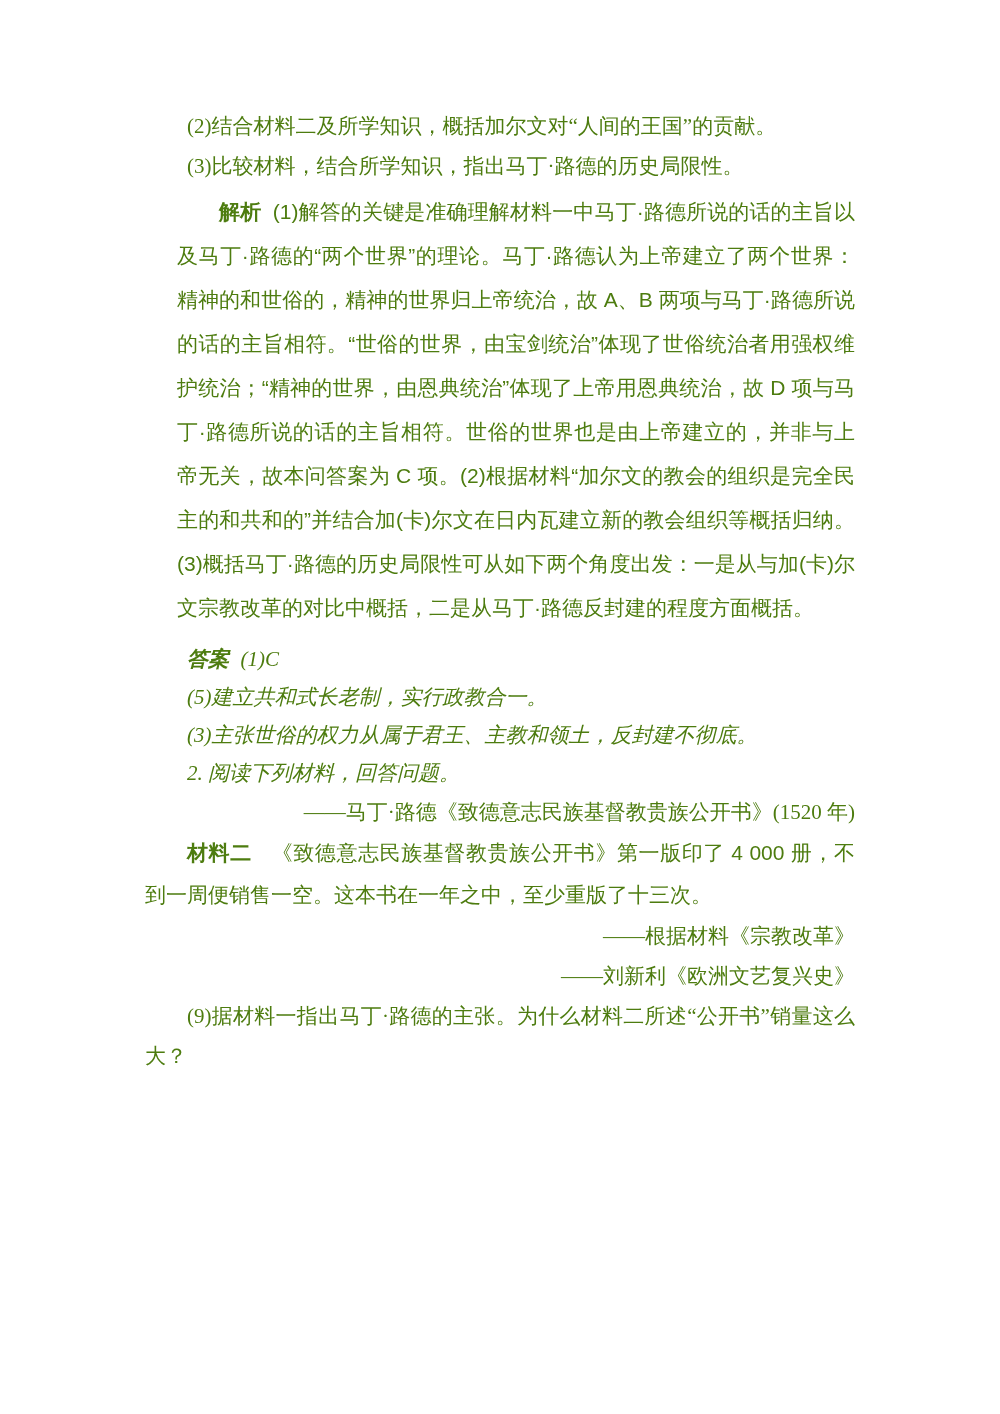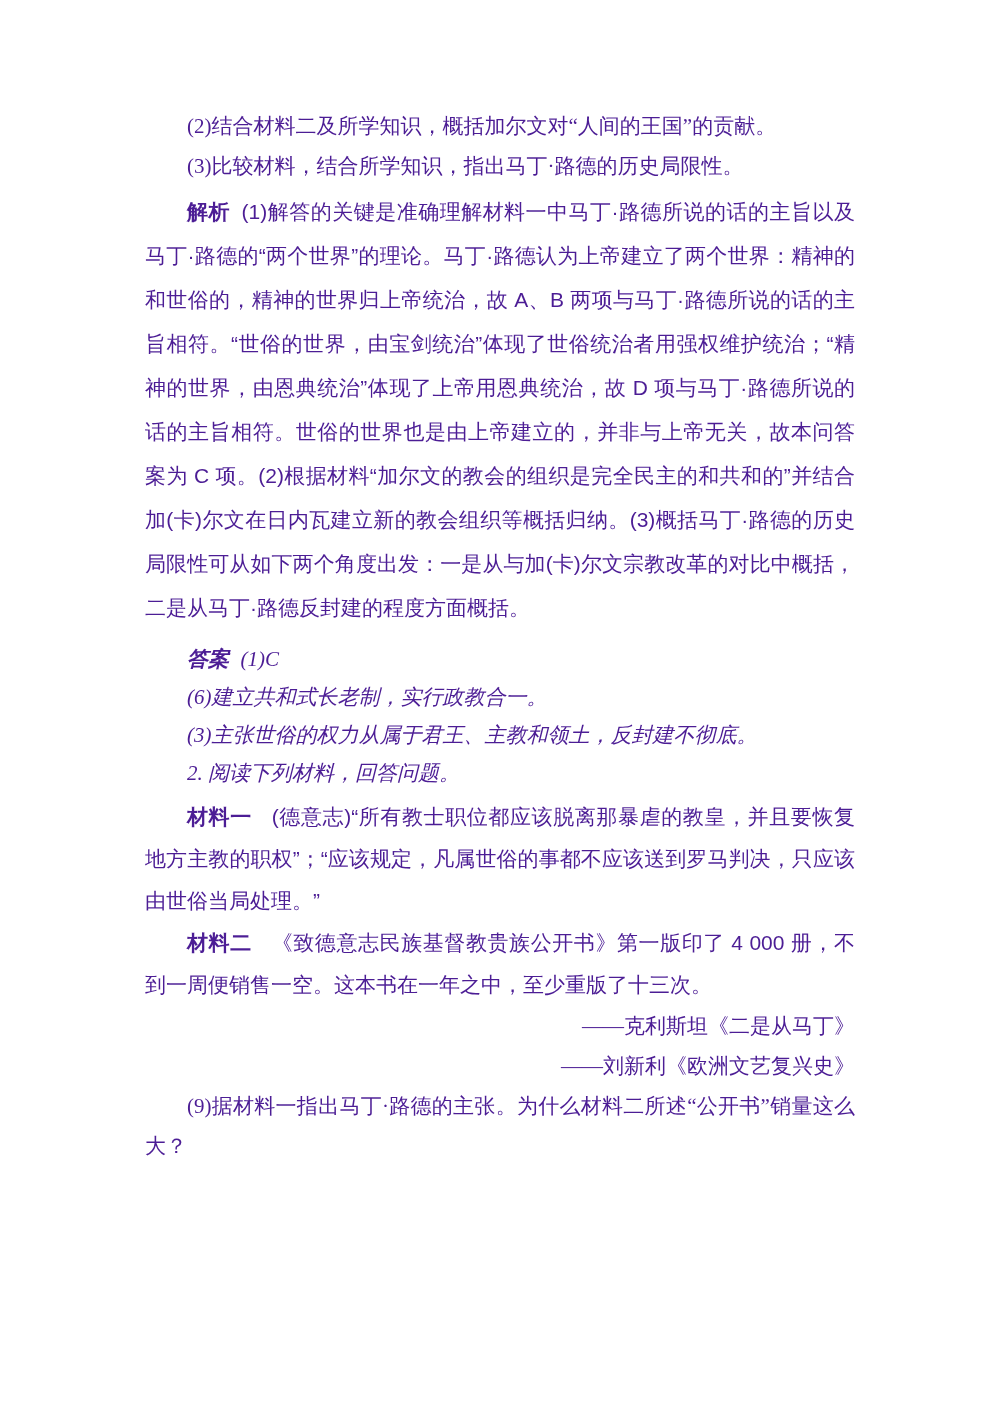--- a/index.html
+++ b/index.html
@@ -2,21 +2,21 @@
 <html><head>
 <meta charset="utf-8">
 <style>
   html, body { margin: 0; padding: 0; background: #e8e8e8; }
   .page {
     position: relative;
     width: 1000px;
     height: 1414px;
     margin: 0 auto;
     background: #ffffff;
-    color: #4c1d95;
+    color: #4d7c0f;
     overflow: hidden;
   }
   .content {
     padding: 106px 145px 0 145px;
   }
   p { margin: 0; text-align: justify; }
   .song { font-family: "Liberation Serif", "DejaVu Serif", serif; }
   .hei  { font-family: "Liberation Sans", "DejaVu Sans", sans-serif; }
   .fs   { font-size: 21px; }
   .indent { text-indent: 2em; }
@@ -28,43 +28,43 @@
     font-weight: bold;
     font-family: "Liberation Sans", "DejaVu Sans", sans-serif;
     margin-right: 0.55em;
   }
   .mlabel {
     font-weight: bold;
     font-family: "Liberation Sans", "DejaVu Sans", sans-serif;
     margin-right: 0.95em;
   }
   .attribution { text-align: right; }
-  .mt4  { margin-top: 4px; }
+  .mt4  { margin-top: 4px; margin-left: 32px; }
   .mt10 { margin-top: 10px; }
 </style>
 </head>
 <body>
 
 <div class="page">
   <div class="content">
 
     <p class="song fs lh40 indent">(2)结合材料二及所学知识，概括加尔文对“人间的王国”的贡献。</p>
     <p class="song fs lh40 indent">(3)比较材料，结合所学知识，指出马丁·路德的历史局限性。</p>
 
     <p class="hei fs lh44 indent mt4"><span class="klabel">解析</span><span>(1)解答的关键是准确理解材料一中马丁·路德所说的话的主旨以及马丁·路德的“两个世界”的理论。马丁·路德认为上帝建立了两个世界：精神的和世俗的，精神的世界归上帝统治，故 A、B 两项与马丁·路德所说的话的主旨相符。“世俗的世界，由宝剑统治”体现了世俗统治者用强权维护统治；“精神的世界，由恩典统治”体现了上帝用恩典统治，故 D 项与马丁·路德所说的话的主旨相符。世俗的世界也是由上帝建立的，并非与上帝无关，故本问答案为 C 项。(2)根据材料“加尔文的教会的组织是完全民主的和共和的”并结合加(卡)尔文在日内瓦建立新的教会组织等概括归纳。(3)概括马丁·路德的历史局限性可从如下两个角度出发：一是从与加(卡)尔文宗教改革的对比中概括，二是从马丁·路德反封建的程度方面概括。</span></p>
 
     <p class="song fs lh38 indent mt10"><span class="klabel">答案</span><span>(1)C</span></p>
-    <p class="song fs lh38 indent">(6)建立共和式长老制，实行政教合一。</p>
+    <p class="song fs lh38 indent">(5)建立共和式长老制，实行政教合一。</p>
     <p class="song fs lh38 indent">(3)主张世俗的权力从属于君王、主教和领土，反封建不彻底。</p>
 
     <p class="song fs lh38 indent">2. 阅读下列材料，回答问题。</p>
 
-    <p class="hei fs lh42 indent mt4"><span class="mlabel">材料一</span><span>(德意志)“所有教士职位都应该脱离那暴虐的教皇，并且要恢复地方主教的职权”；“应该规定，凡属世俗的事都不应该送到罗马判决，只应该由世俗当局处理。”</span></p>
+    <p class="song fs lh40 attribution">——马丁·路德《致德意志民族基督教贵族公开书》(1520 年)</p>
 
     <p class="hei fs lh42 indent"><span class="mlabel">材料二</span><span>《致德意志民族基督教贵族公开书》第一版印了 4 000 册，不到一周便销售一空。这本书在一年之中，至少重版了十三次。</span></p>
-    <p class="song fs lh40 attribution">——克利斯坦《二是从马丁》</p>
+    <p class="song fs lh40 attribution">——根据材料《宗教改革》</p>
 
     <p class="song fs lh40 attribution">——刘新利《欧洲文艺复兴史》</p>
 
     <p class="song fs lh40 indent">(9)据材料一指出马丁·路德的主张。为什么材料二所述“公开书”销量这么大？</p>
 
   </div>
 </div>
 
 </body></html>

